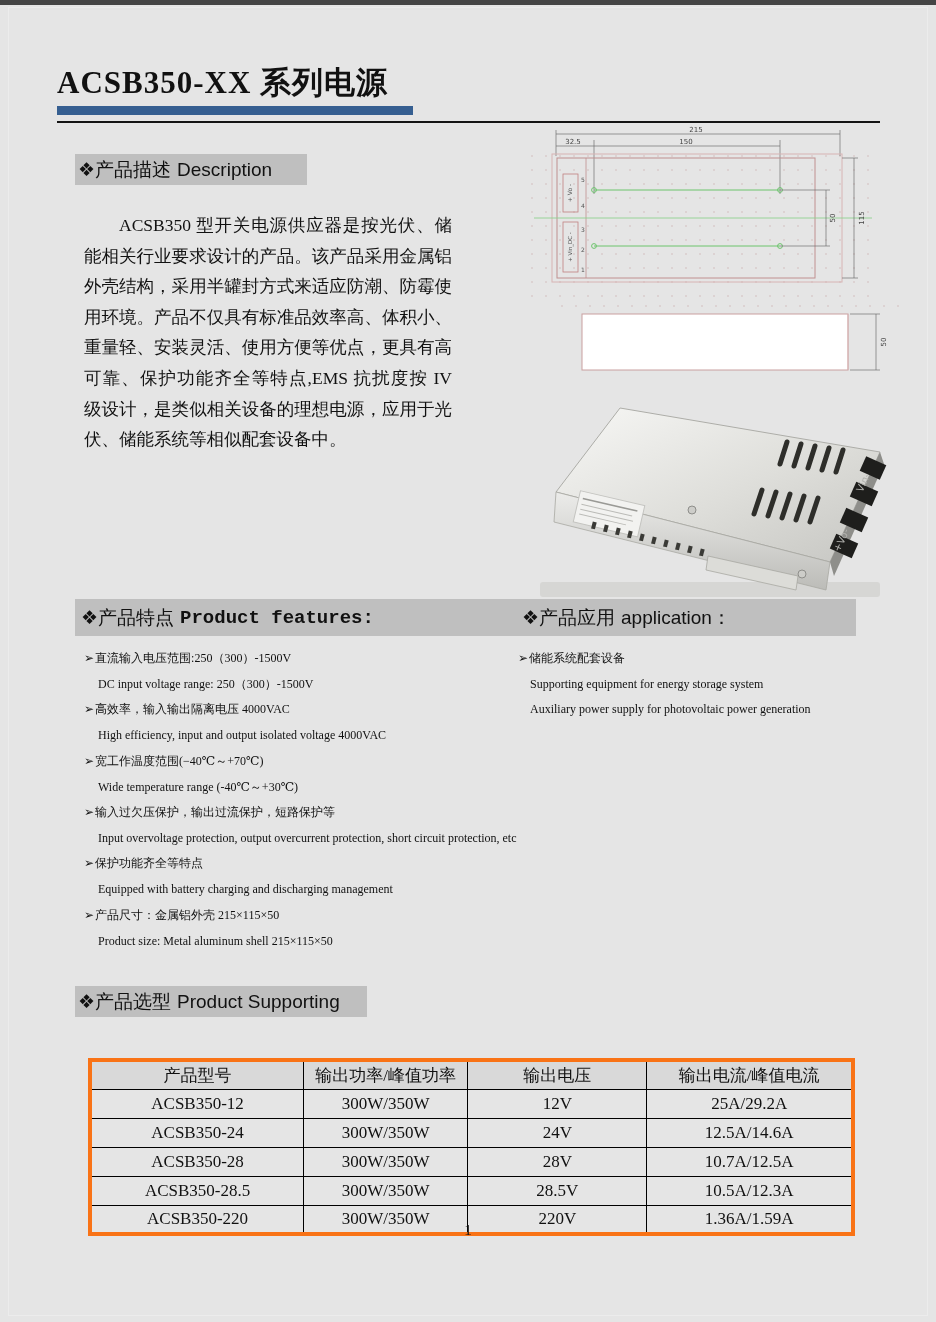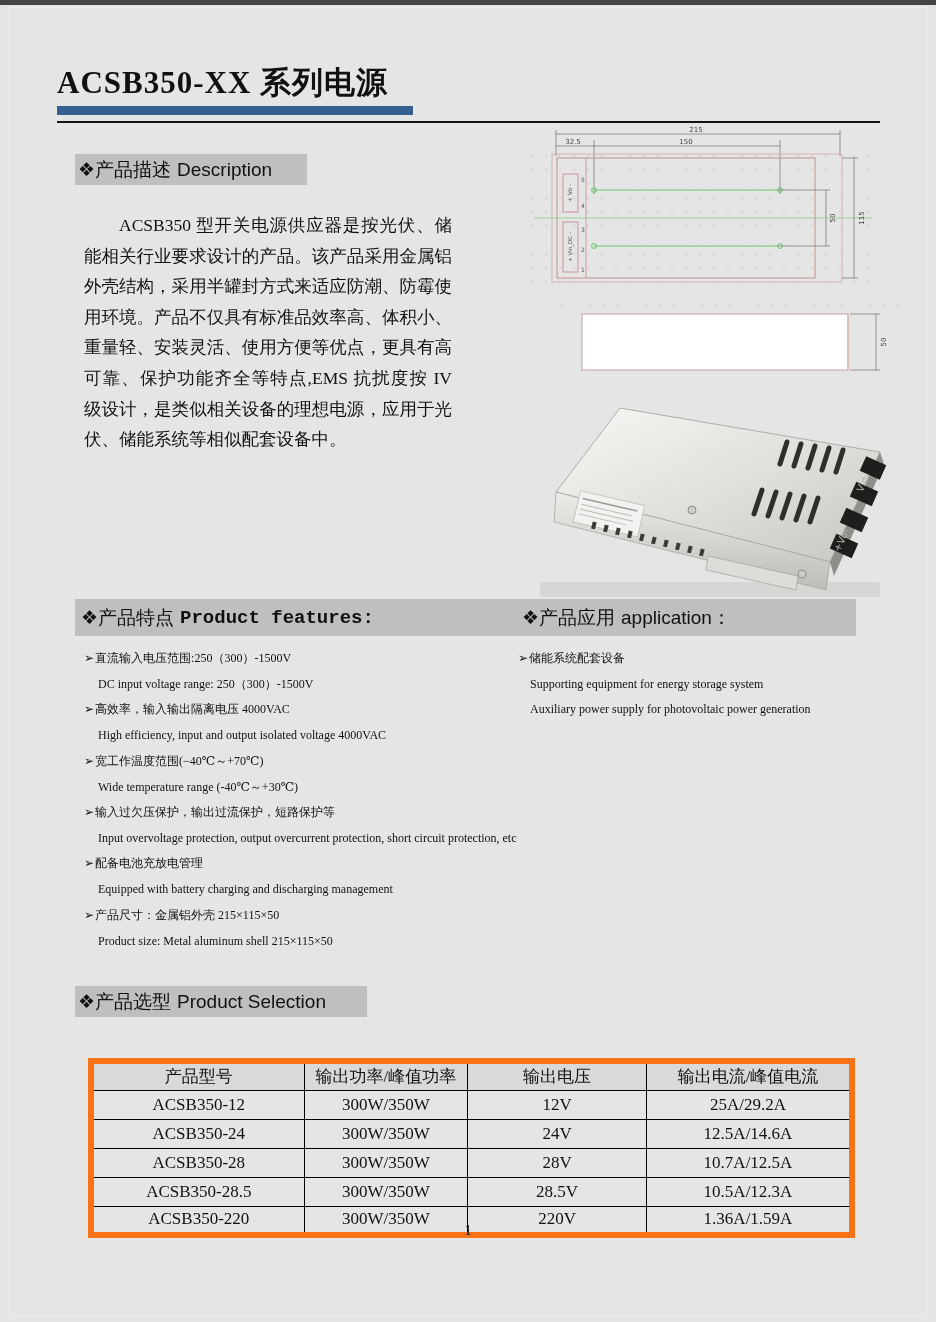--- a/index.html
+++ b/index.html
@@ -44,21 +44,21 @@
   #app-list   { left:518px; top:646px; width:348px; }
   #feat-full  { left:84px; top:800px; width:780px; }
   .li-cn .b { margin-right:1px; }
   .li-en { padding-left:14px; }
   #app-list .li-en { padding-left:12px; }
   .wrap-indent { padding-left:12px; text-indent:0; }
 
   
   .sel-table { position:absolute; left:88px; top:1058px; width:767px; border-collapse:collapse; font-size:17px; }
   .sel-table th, .sel-table td { border:1px solid #000; height:29px; text-align:center; font-weight:normal; padding:1px 4px; }
-  .sel-table { border:6px solid #f97316; }
+  .sel-table { border:4px solid #f97316; }
   .sel-table thead th { background:#d9d9d9; }
 
   .page-num { position:absolute; left:0; top:1222px; width:936px; text-align:center; font-size:15px; }
 
   svg text { font-family:"DejaVu Sans","Liberation Sans",sans-serif; }
 </style>
 </head>
 <body>
 
 <div class="page">
@@ -255,30 +255,30 @@
 
   <div class="list" id="app-list">
     <div class="li-cn"><span class="b">➢</span><span>储能系统配套设备</span></div>
     <div class="li-en">Supporting equipment for energy storage system</div>
     <div class="li-en wrap-indent">Auxiliary power supply for photovoltaic power generation</div>
   </div>
 
   <div class="list" id="feat-full">
     <div class="li-cn"><span class="b">➢</span><span>输入过欠压保护，输出过流保护，短路保护等</span></div>
     <div class="li-en">Input overvoltage protection, output overcurrent protection, short circuit protection, etc</div>
-    <div class="li-cn"><span class="b">➢</span><span>配备电池充放电管理</span></div>
+    <div class="li-cn"><span class="b">➢</span><span>保护功能齐全等特点</span></div>
     <div class="li-en">Equipped with battery charging and discharging management</div>
     <div class="li-cn"><span class="b">➢</span><span>产品尺寸：金属铝外壳 215×115×50</span></div>
     <div class="li-en">Product size: Metal aluminum shell 215×115×50</div>
   </div>
 
   <div class="sec-bar" id="bar-sel">
     <span class="cn">❖</span>
     <span class="cn">产品选型</span>
-    <span class="en">Product Selection</span>
+    <span class="en">Product Supporting</span>
   </div>
 
   <table class="sel-table">
     <colgroup>
         <col style="width:28%">
         <col style="width:21.5%">
         <col style="width:23.5%">
         <col style="width:27%">
       </colgroup>
     <thead>

